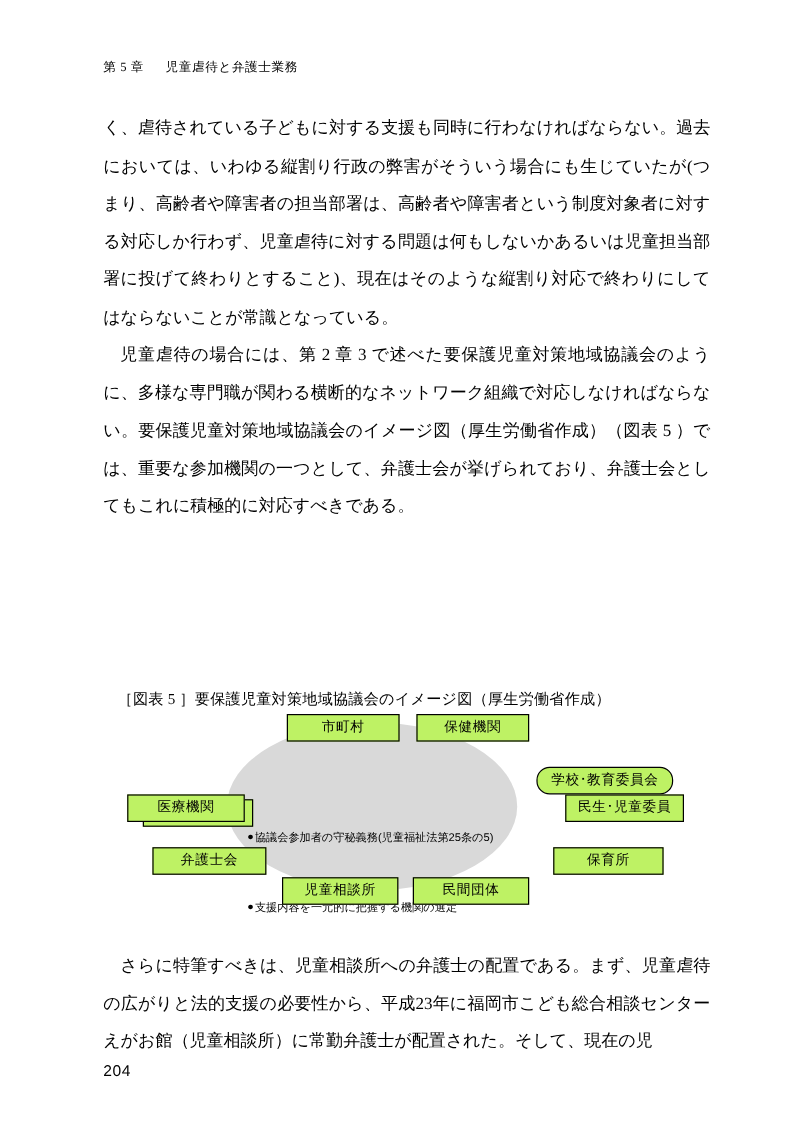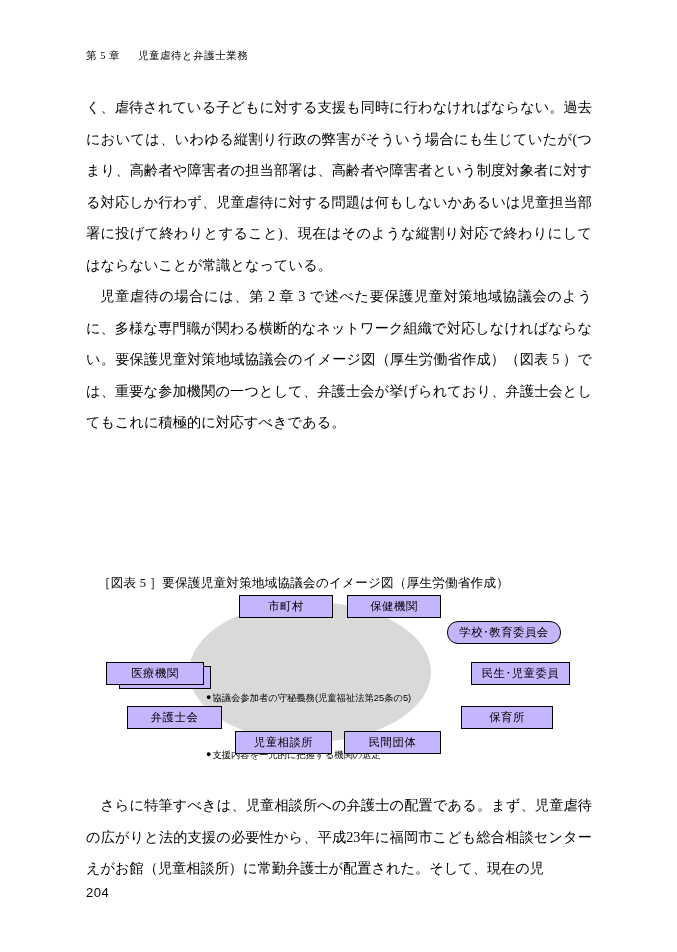--- a/index.html
+++ b/index.html
@@ -91,34 +91,34 @@
   .bullet {
     font-size: 9px;
     vertical-align: 1px;
     margin-right: 1px;
   }
   .small {
     font-size: 9.3px;
   }
   .node {
     position: absolute;
-    background: #c4b5fd;
+    background: #bef264;
     border: 1px solid #000000;
     font-size: 11.4px;
     font-family: "Liberation Sans", sans-serif;
     text-align: center;
     line-height: 21px;
     height: 21px;
     white-space: nowrap;
     letter-spacing: 0.5px;
   }
   .n-shichoson { left: 153px; top: -1px;  width: 92px; }
   .n-hoken     { left: 261px; top: -1px;  width: 92px; }
   .n-keisatsu  { left: 33px;  top: 25px;  width: 90px; margin-top: 45px; }
-  .n-gakko     { left: 361px; top: 25px;  width: 112px; border-radius: 11px; }
+  .n-gakko     { left: 361px; top: 43px;  width: 112px; border-radius: 11px; }
   .n-iryo      { left: 20px;  top: 66px;  width: 96px; }
   .n-minsei    { left: 385px; top: 66px;  width: 97px; }
   .n-bengoshi  { left: 41px;  top: 110px; width: 93px; }
   .n-hoikusho  { left: 375px; top: 110px; width: 90px; }
   .n-jido      { left: 149px; top: 135px; width: 95px; }
   .n-minkan    { left: 258px; top: 135px; width: 95px; }
 
   .body-text2 {
     position: absolute;
     top: 790px;

